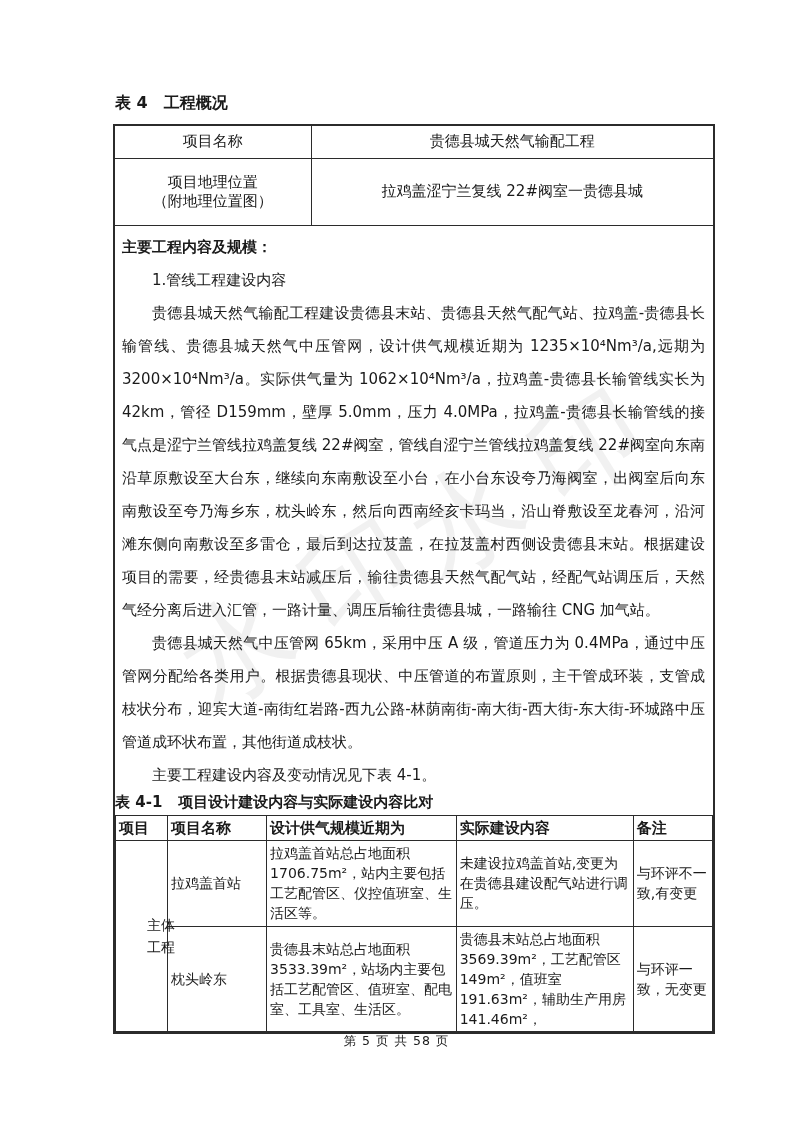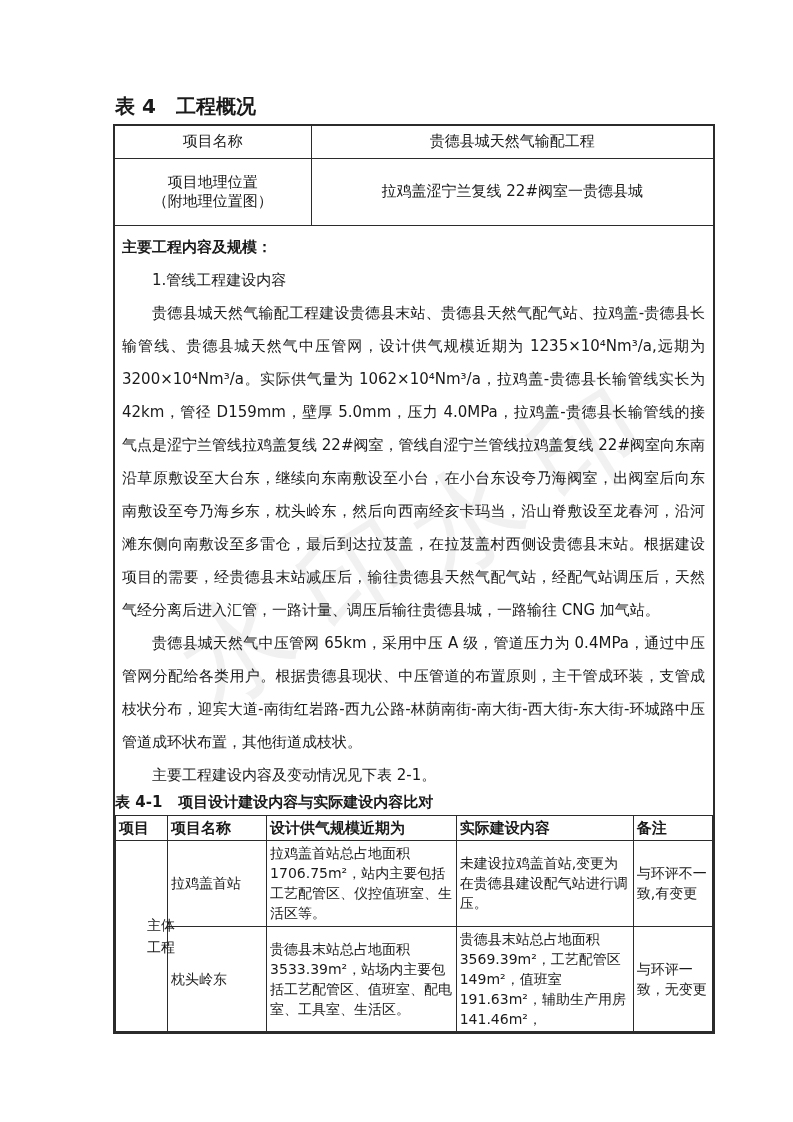--- a/index.html
+++ b/index.html
@@ -21,21 +21,21 @@
     transform:rotate(-32deg);
     letter-spacing:30px;
     z-index:0;
     white-space:nowrap;
     pointer-events:none;
   }
   .wm1 { left:170px; top:530px; }
   .wm2 { left:400px; top:400px; }
   .doc-title {
     position:absolute; left:115px; top:93px;
-    font-size:20px; font-weight:bold;
+    font-size:16px; font-weight:bold;
     z-index:2;
   }
   table.outer-table {
     position:absolute; left:113px; top:124px;
     width:602px;
     border-collapse:collapse;
     table-layout:fixed;
     z-index:1;
   }
   table.outer-table > tbody > tr > td {
@@ -104,21 +104,21 @@
         <td class="value-cell">拉鸡盖涩宁兰复线 22#阀室一贵德县城</td>
       </tr>
       <tr>
         <td class="content-cell" colspan="2">
           <div class="cell-flex">
             <div class="content-text">
               <p class="heading">主要工程内容及规模：</p>
               <p>1.管线工程建设内容</p>
               <p>贵德县城天然气输配工程建设贵德县末站、贵德县天然气配气站、拉鸡盖-贵德县长输管线、贵德县城天然气中压管网，设计供气规模近期为 1235×10⁴Nm³/a,远期为 3200×10⁴Nm³/a。实际供气量为 1062×10⁴Nm³/a，拉鸡盖-贵德县长输管线实长为 42km，管径 D159mm，壁厚 5.0mm，压力 4.0MPa，拉鸡盖-贵德县长输管线的接气点是涩宁兰管线拉鸡盖复线 22#阀室，管线自涩宁兰管线拉鸡盖复线 22#阀室向东南沿草原敷设至大台东，继续向东南敷设至小台，在小台东设夸乃海阀室，出阀室后向东南敷设至夸乃海乡东，枕头岭东，然后向西南经亥卡玛当，沿山脊敷设至龙春河，沿河滩东侧向南敷设至多雷仓，最后到达拉芨盖，在拉芨盖村西侧设贵德县末站。根据建设项目的需要，经贵德县末站减压后，输往贵德县天然气配气站，经配气站调压后，天然气经分离后进入汇管，一路计量、调压后输往贵德县城，一路输往 CNG 加气站。</p>
               <p>贵德县城天然气中压管网 65km，采用中压 A 级，管道压力为 0.4MPa，通过中压管网分配给各类用户。根据贵德县现状、中压管道的布置原则，主干管成环装，支管成枝状分布，迎宾大道-南街红岩路-西九公路-林荫南街-南大街-西大街-东大街-环城路中压管道成环状布置，其他街道成枝状。</p>
-              <p>主要工程建设内容及变动情况见下表 2-1。</p>
+              <p>主要工程建设内容及变动情况见下表 4-1。</p>
             </div>
             <div>
               <div class="table-caption">
                 <span class="caption-no">表 4-1</span><span>项目设计建设内容与实际建设内容比对</span>
               </div>
               <table class="inner-table">
                 <colgroup>
                   <col style="width:50px">
                     <col style="width:95px">
                     <col style="width:182px">
@@ -152,14 +152,15 @@
                   </tr>
                 </tbody>
               </table>
             </div>
           </div>
         </td>
       </tr>
     </tbody>
   </table>
 
+  <div class="page-footer">第 5 页 共 58 页</div>
 
 </div>
 
 </body></html>

